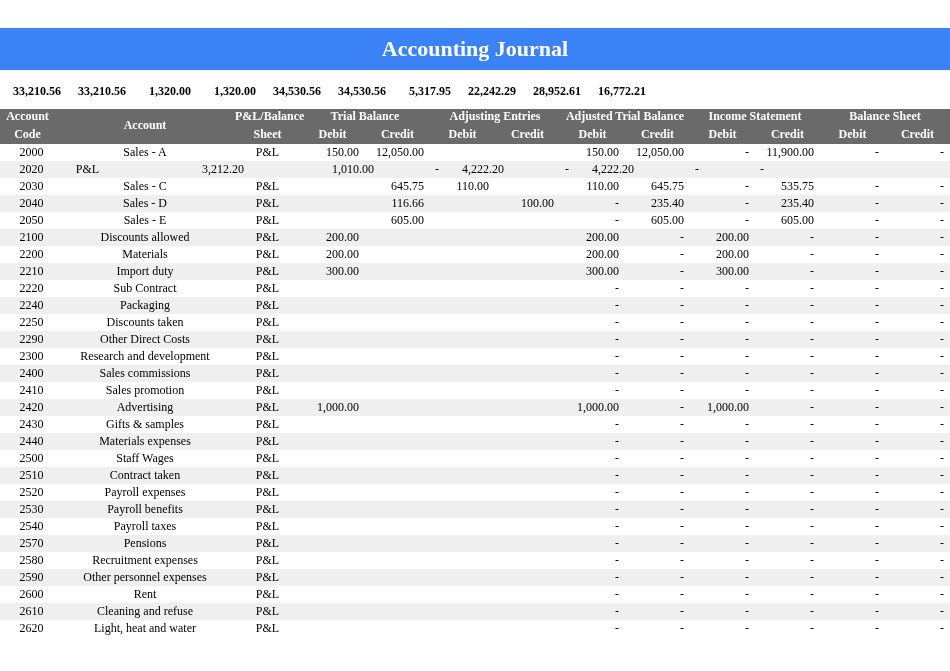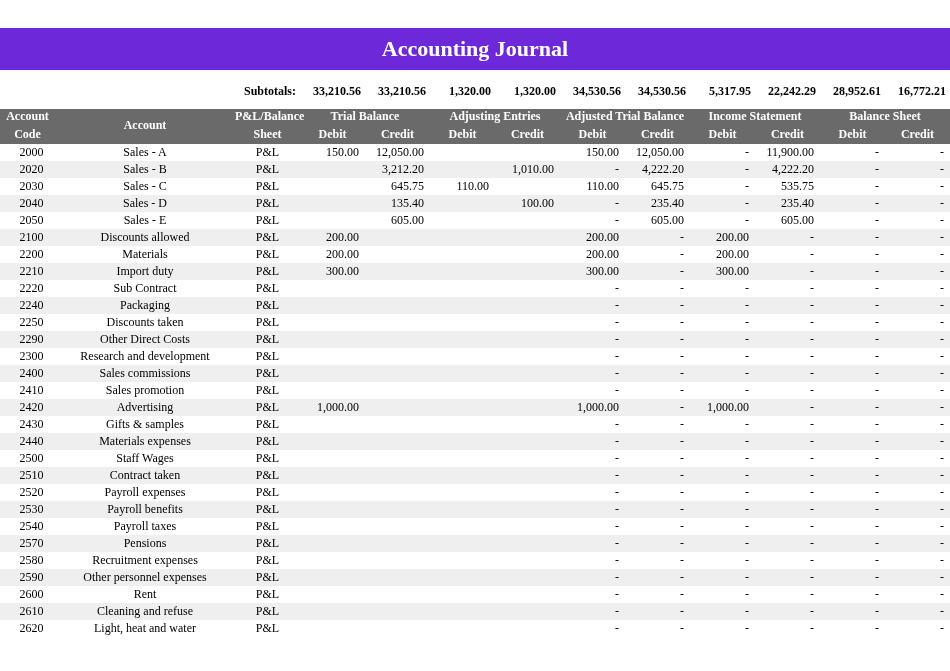--- a/index.html
+++ b/index.html
@@ -7,21 +7,21 @@
     font-family: "Times New Roman", Times, serif;
     background: #fff;
     width: 950px;
     height: 671px;
     overflow: hidden;
     font-size: 12px;
     color: #000;
   }
   .page { width: 100%; }
   .title-bar {
-    background: #6d28d9;
+    background: #3b82f6;
     color: #fff;
     font-size: 22px;
     font-weight: bold;
     text-align: center;
     padding: 8px 0;
     margin: 28px 0 12px 0;
   }
   .subtotals-row {
     display: flex;
     align-items: center;
@@ -72,21 +72,20 @@
   .c-num     { width: 65px;  text-align: right; padding-right: 6px; }
 </style>
 </head>
 <body>
 
 <div class="page">
 
   <div class="title-bar">Accounting Journal</div>
 
   <div class="subtotals-row">
-    <div class="lbl">Subtotals:</div>
     <div class="cell">33,210.56</div>
     <div class="cell">33,210.56</div>
     <div class="cell">1,320.00</div>
     <div class="cell">1,320.00</div>
     <div class="cell">34,530.56</div>
     <div class="cell">34,530.56</div>
     <div class="cell">5,317.95</div>
     <div class="cell">22,242.29</div>
     <div class="cell">28,952.61</div>
     <div class="cell">16,772.21</div>
@@ -131,21 +130,20 @@
         <div class="c-num"></div>
         <div class="c-num">150.00</div>
         <div class="c-num">12,050.00</div>
         <div class="c-num">-</div>
         <div class="c-num">11,900.00</div>
         <div class="c-num">-</div>
         <div class="c-num">-</div>
       </div>
       <div class="row alt">
         <div class="c-code">2020</div>
-        <div class="c-acct">Sales - B</div>
         <div class="c-plb">P&amp;L</div>
         <div class="c-num"></div>
         <div class="c-num">3,212.20</div>
         <div class="c-num"></div>
         <div class="c-num">1,010.00</div>
         <div class="c-num">-</div>
         <div class="c-num">4,222.20</div>
         <div class="c-num">-</div>
         <div class="c-num">4,222.20</div>
         <div class="c-num">-</div>
@@ -164,21 +162,21 @@
         <div class="c-num">-</div>
         <div class="c-num">535.75</div>
         <div class="c-num">-</div>
         <div class="c-num">-</div>
       </div>
       <div class="row alt">
         <div class="c-code">2040</div>
         <div class="c-acct">Sales - D</div>
         <div class="c-plb">P&amp;L</div>
         <div class="c-num"></div>
-        <div class="c-num">135.40</div>
+        <div class="c-num">116.66</div>
         <div class="c-num"></div>
         <div class="c-num">100.00</div>
         <div class="c-num">-</div>
         <div class="c-num">235.40</div>
         <div class="c-num">-</div>
         <div class="c-num">235.40</div>
         <div class="c-num">-</div>
         <div class="c-num">-</div>
       </div>
       <div class="row">

